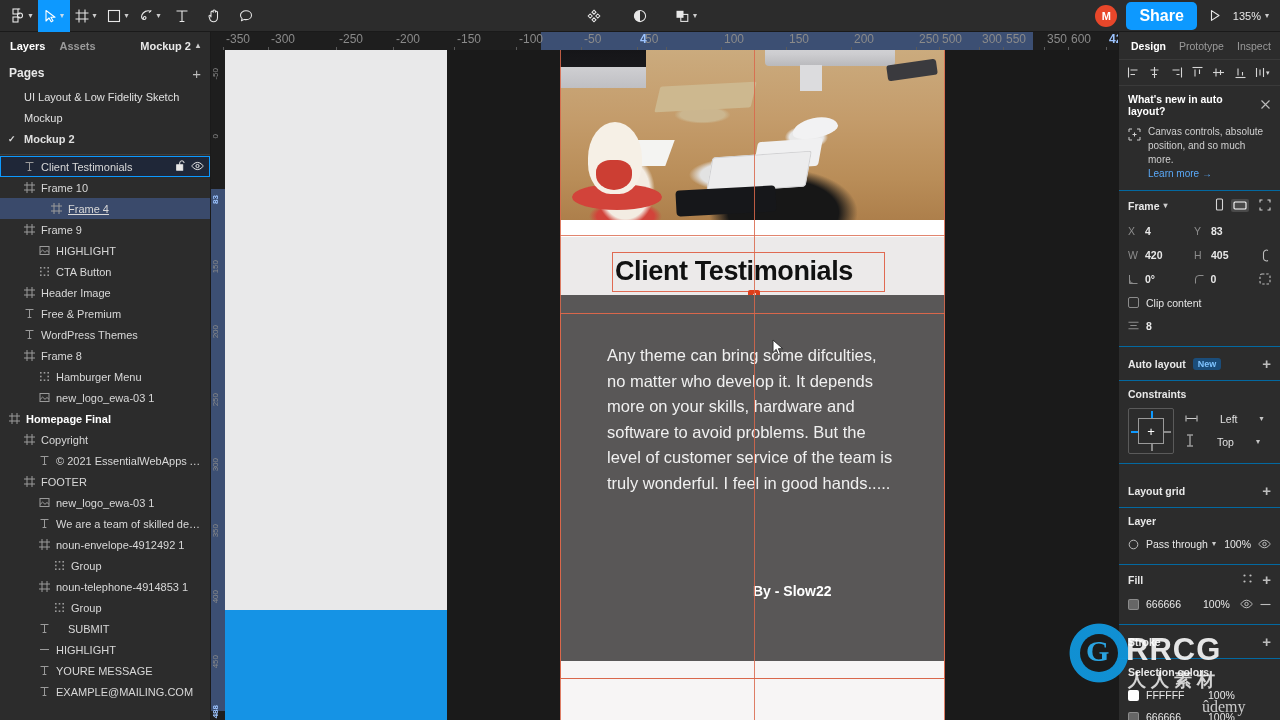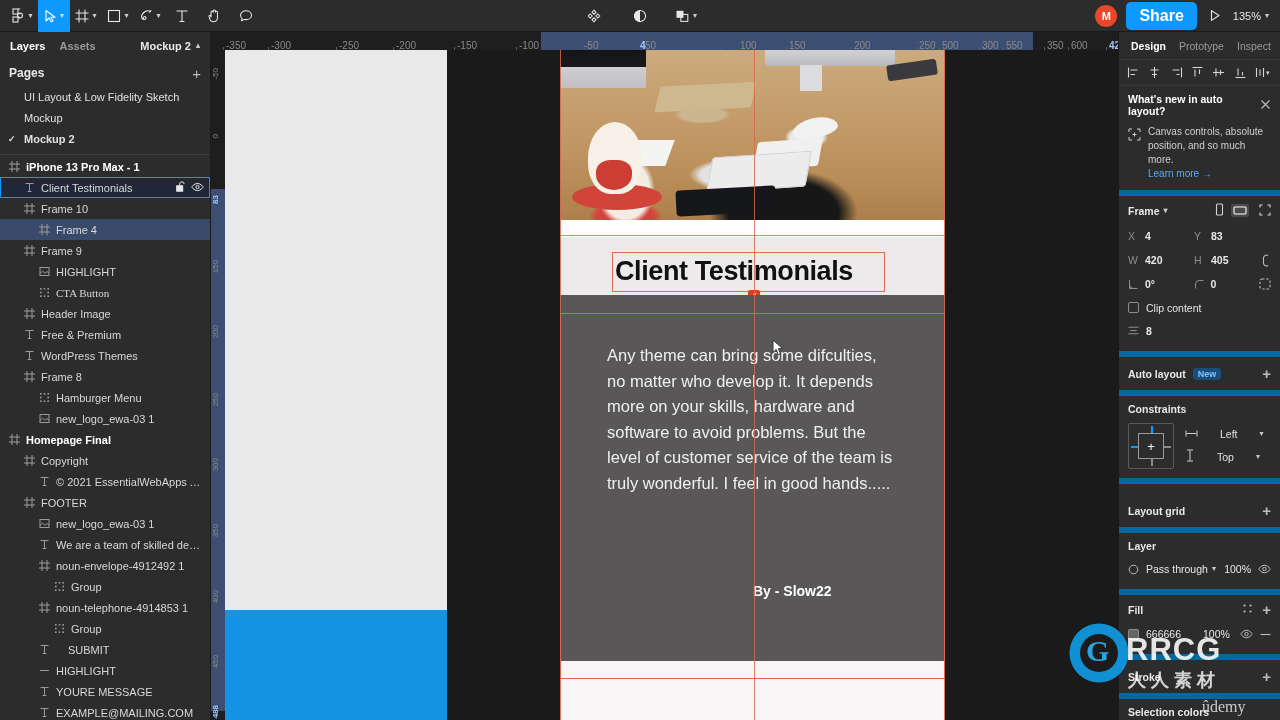--- a/index.html
+++ b/index.html
@@ -119,22 +119,22 @@
     position: absolute; left: 211px; top: 32px;
     width: 907px; height: 18px; background: #1e1e1e;
     overflow: hidden;
   }
   .ruler-h .sel-band {
     position: absolute; top: 0; height: 18px;
     background: #3c4f73;
   }
   .rh-tick {
     position: absolute; top: 0; height: 14px;
-    font-size: 10px; color: #8a8a8a;
-    padding-left: 3px; padding-top: 8px;
+    font-size: 12px; color: #8a8a8a;
+    padding-left: 3px; padding-top: 0;
   }
   .rh-tick.hl { color: #9dc4ff; font-weight: bold; }
   .rh-mark {
     position: absolute; bottom: 0; width: 1px; height: 3px; background: #5a5a5a;
   }
   .ruler-v {
     position: absolute; left: 211px; top: 50px;
     width: 14px; height: 670px; background: #1e1e1e; overflow: hidden;
   }
   .ruler-v .sel-band-v {
@@ -313,21 +313,21 @@
     padding: 0 12px; border-bottom: 1px solid #3a3a3a;
   }
   .rp-tab { font-size: 10.5px; color: #9a9a9a; cursor: pointer; }
   .rp-tab.active { color: #fff; font-weight: bold; }
   .align-row {
     height: 26px; display: flex; align-items: center;
     justify-content: space-between; padding: 0 8px;
     border-bottom: 1px solid #3a3a3a;
   }
   .align-btn { cursor: pointer; color: #d6d6d6; display:flex; align-items:center; }
-  .section { border-bottom: 6px solid #0369a1; padding: 7px 9px 9px 9px; }
+  .section { border-bottom: 1px solid #0369a1; padding: 7px 9px 9px 9px; }
   .sec-head {
     display: flex; align-items: center; justify-content: space-between;
     font-size: 10.5px; font-weight: bold; color: #e8e8e8;
     margin-bottom: 6px;
   }
   .whatsnew-title {
     font-size: 10.5px; font-weight: bold; color: #fff;
     display: flex; align-items: center; justify-content: space-between;
   }
   .whatsnew-body {
@@ -559,30 +559,20 @@
           <span>Mockup</span>
         </div>
         <div class="page-row selected">
           <span class="chk">✓</span>
           <span>Mockup 2</span>
         </div>
       </div>
     <div class="pages-sep"></div>
 
     <div class="layers-list" id="layers-list">
-        <div class="layer-row bold" style="padding-left: 8px;">
-          <span class="layer-ico">
-            <svg width="11" height="11" viewBox="0 0 11 11">
-              <g stroke="#9b9b9b" stroke-width="1" fill="none">
-                <path d="M3 0v11M8 0v11M0 3h11M0 8h11"></path>
-              </g>
-            </svg>
-          </span>
-          <span class="layer-name">iPhone 13 Pro Max - 1</span>
-        </div>
         <div class="layer-row focus" style="padding-left: 23px;">
           <span class="layer-ico">
             <svg width="11" height="11" viewBox="0 0 11 11">
               <g stroke="#9b9b9b" stroke-width="1" fill="none">
                 <path d="M1.5 1.5h8M5.5 1.5v8M3.6 9.5h3.8"></path>
               </g>
             </svg>
           </span>
           <span class="layer-name">Client Testimonials</span>
           <span class="layer-acts">
@@ -603,21 +593,21 @@
         <div class="layer-row" style="padding-left: 23px;">
           <span class="layer-ico">
             <svg width="11" height="11" viewBox="0 0 11 11">
               <g stroke="#9b9b9b" stroke-width="1" fill="none">
                 <path d="M3 0v11M8 0v11M0 3h11M0 8h11"></path>
               </g>
             </svg>
           </span>
           <span class="layer-name">Frame 10</span>
         </div>
-        <div class="layer-row selected" style="padding-left: 38px;">
+        <div class="layer-row selected" style="padding-left: 50px; text-decoration: underline;">
           <span class="layer-ico">
             <svg width="11" height="11" viewBox="0 0 11 11">
               <g stroke="#9b9b9b" stroke-width="1" fill="none">
                 <path d="M3 0v11M8 0v11M0 3h11M0 8h11"></path>
               </g>
             </svg>
           </span>
           <span class="layer-name">Frame 4</span>
         </div>
         <div class="layer-row" style="padding-left: 23px;">
@@ -634,21 +624,21 @@
           <span class="layer-ico">
             <svg width="11" height="11" viewBox="0 0 11 11">
               <g stroke="#9b9b9b" stroke-width="1" fill="none">
                 <rect x="1" y="1.5" width="9" height="8"></rect>
                 <path d="M1 7.5l2.6-2.4 2.4 2.2 2-1.8 2 1.8"></path>
               </g>
             </svg>
           </span>
           <span class="layer-name">HIGHLIGHT</span>
         </div>
-        <div class="layer-row" style="padding-left: 38px; font-family: Liberation Serif, serif;">
+        <div class="layer-row" style="padding-left: 38px;">
           <span class="layer-ico">
             <svg width="11" height="11" viewBox="0 0 11 11">
               <g fill="#9b9b9b">
                 <rect x="1" y="1" width="1.6" height="1.6"></rect>
                 <rect x="4.7" y="1" width="1.6" height="1.6"></rect>
                 <rect x="8.4" y="1" width="1.6" height="1.6"></rect>
                 <rect x="1" y="4.7" width="1.6" height="1.6"></rect>
                 <rect x="8.4" y="4.7" width="1.6" height="1.6"></rect>
                 <rect x="1" y="8.4" width="1.6" height="1.6"></rect>
                 <rect x="4.7" y="8.4" width="1.6" height="1.6"></rect>
@@ -896,21 +886,21 @@
       <div class="rh-tick" style="left: 243px;">-150</div>
       <div class="rh-mark" style="left: 243px;"></div>
       <div class="rh-tick" style="left: 305px;">-100</div>
       <div class="rh-mark" style="left: 305px;"></div>
       <div class="rh-tick" style="left: 370px;">-50</div>
       <div class="rh-mark" style="left: 370px;"></div>
       <div class="rh-tick hl" style="left: 426px;">4</div>
       <div class="rh-mark" style="left: 426px;"></div>
       <div class="rh-tick" style="left: 431px;">50</div>
       <div class="rh-mark" style="left: 455px;"></div>
-      <div class="rh-tick" style="left: 510px; margin-left: 16px;">100</div>
+      <div class="rh-tick" style="left: 510px;">100</div>
       <div class="rh-mark" style="left: 510px;"></div>
       <div class="rh-tick" style="left: 575px;">150</div>
       <div class="rh-mark" style="left: 575px;"></div>
       <div class="rh-tick" style="left: 640px;">200</div>
       <div class="rh-mark" style="left: 640px;"></div>
       <div class="rh-tick" style="left: 705px;">250</div>
       <div class="rh-mark" style="left: 705px;"></div>
       <div class="rh-tick" style="left: 768px;">300</div>
       <div class="rh-mark" style="left: 768px;"></div>
       <div class="rh-tick" style="left: 833px;">350</div>

